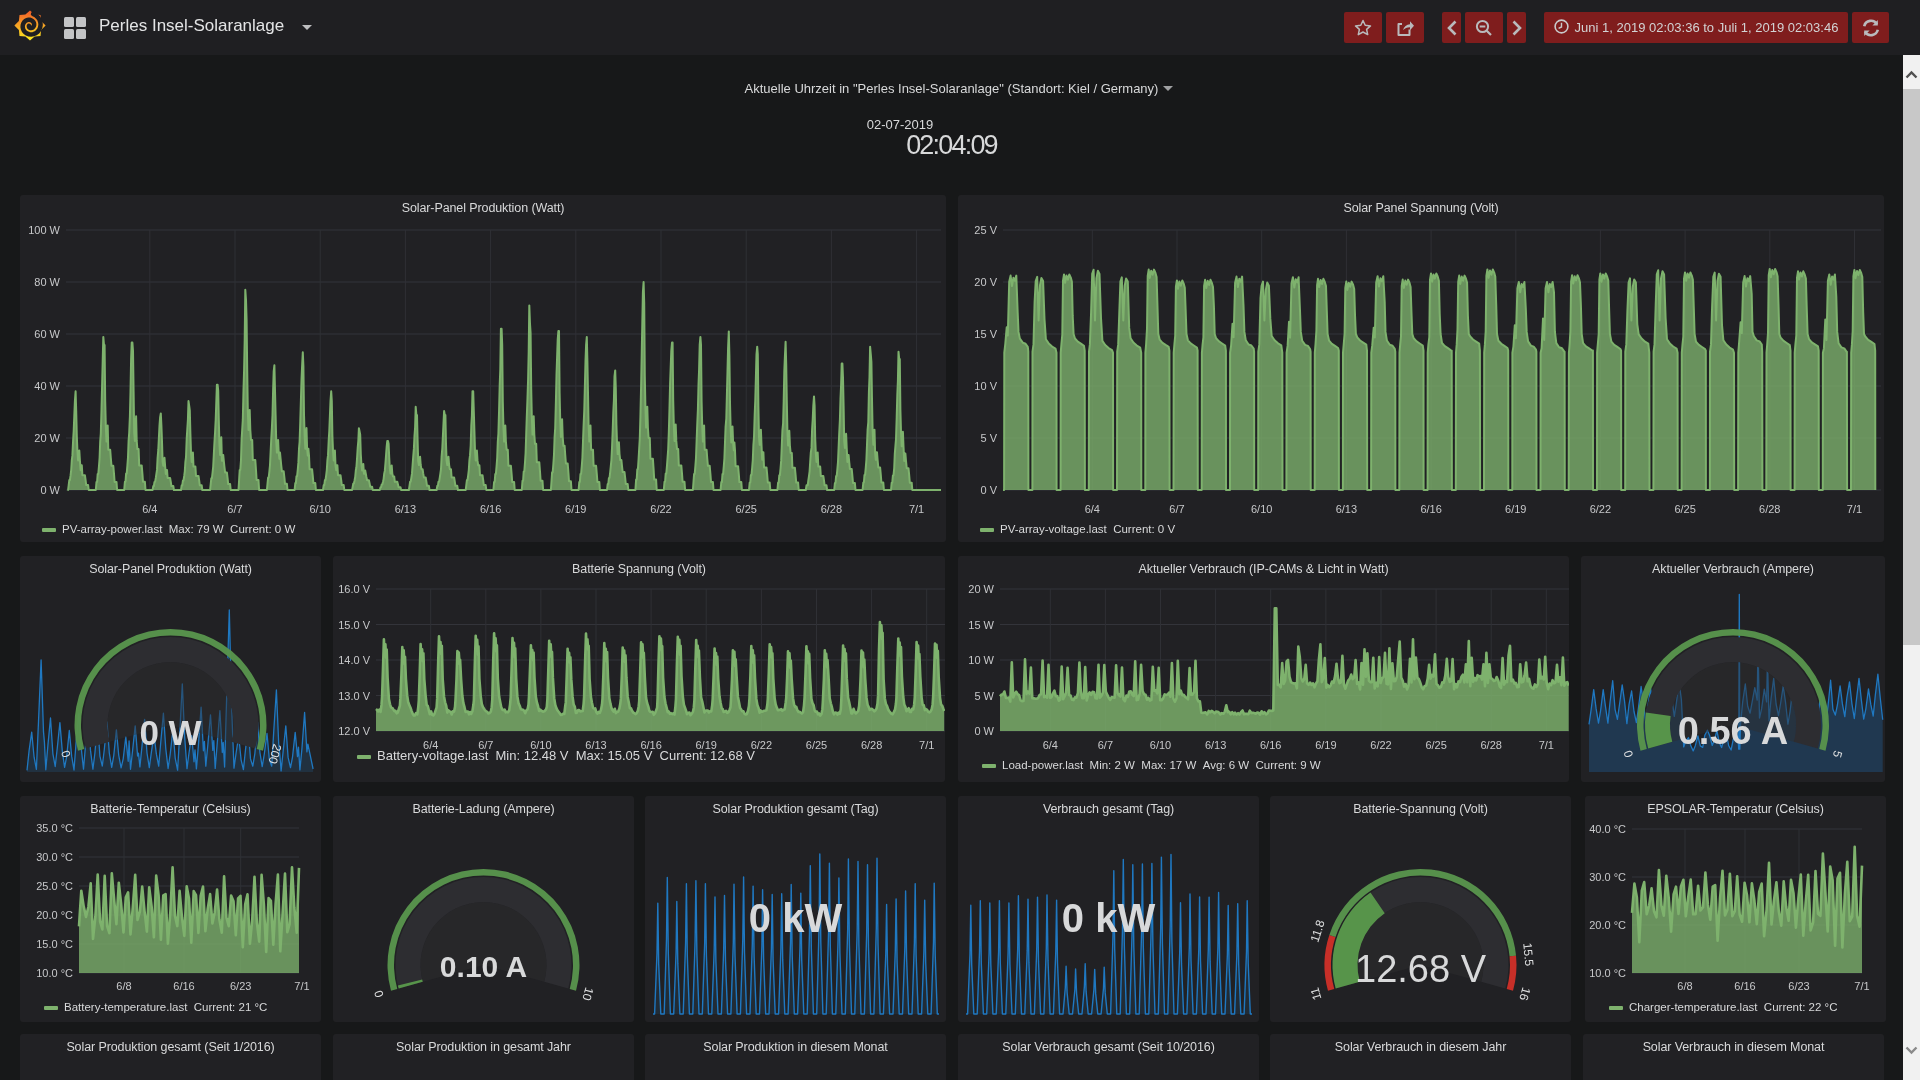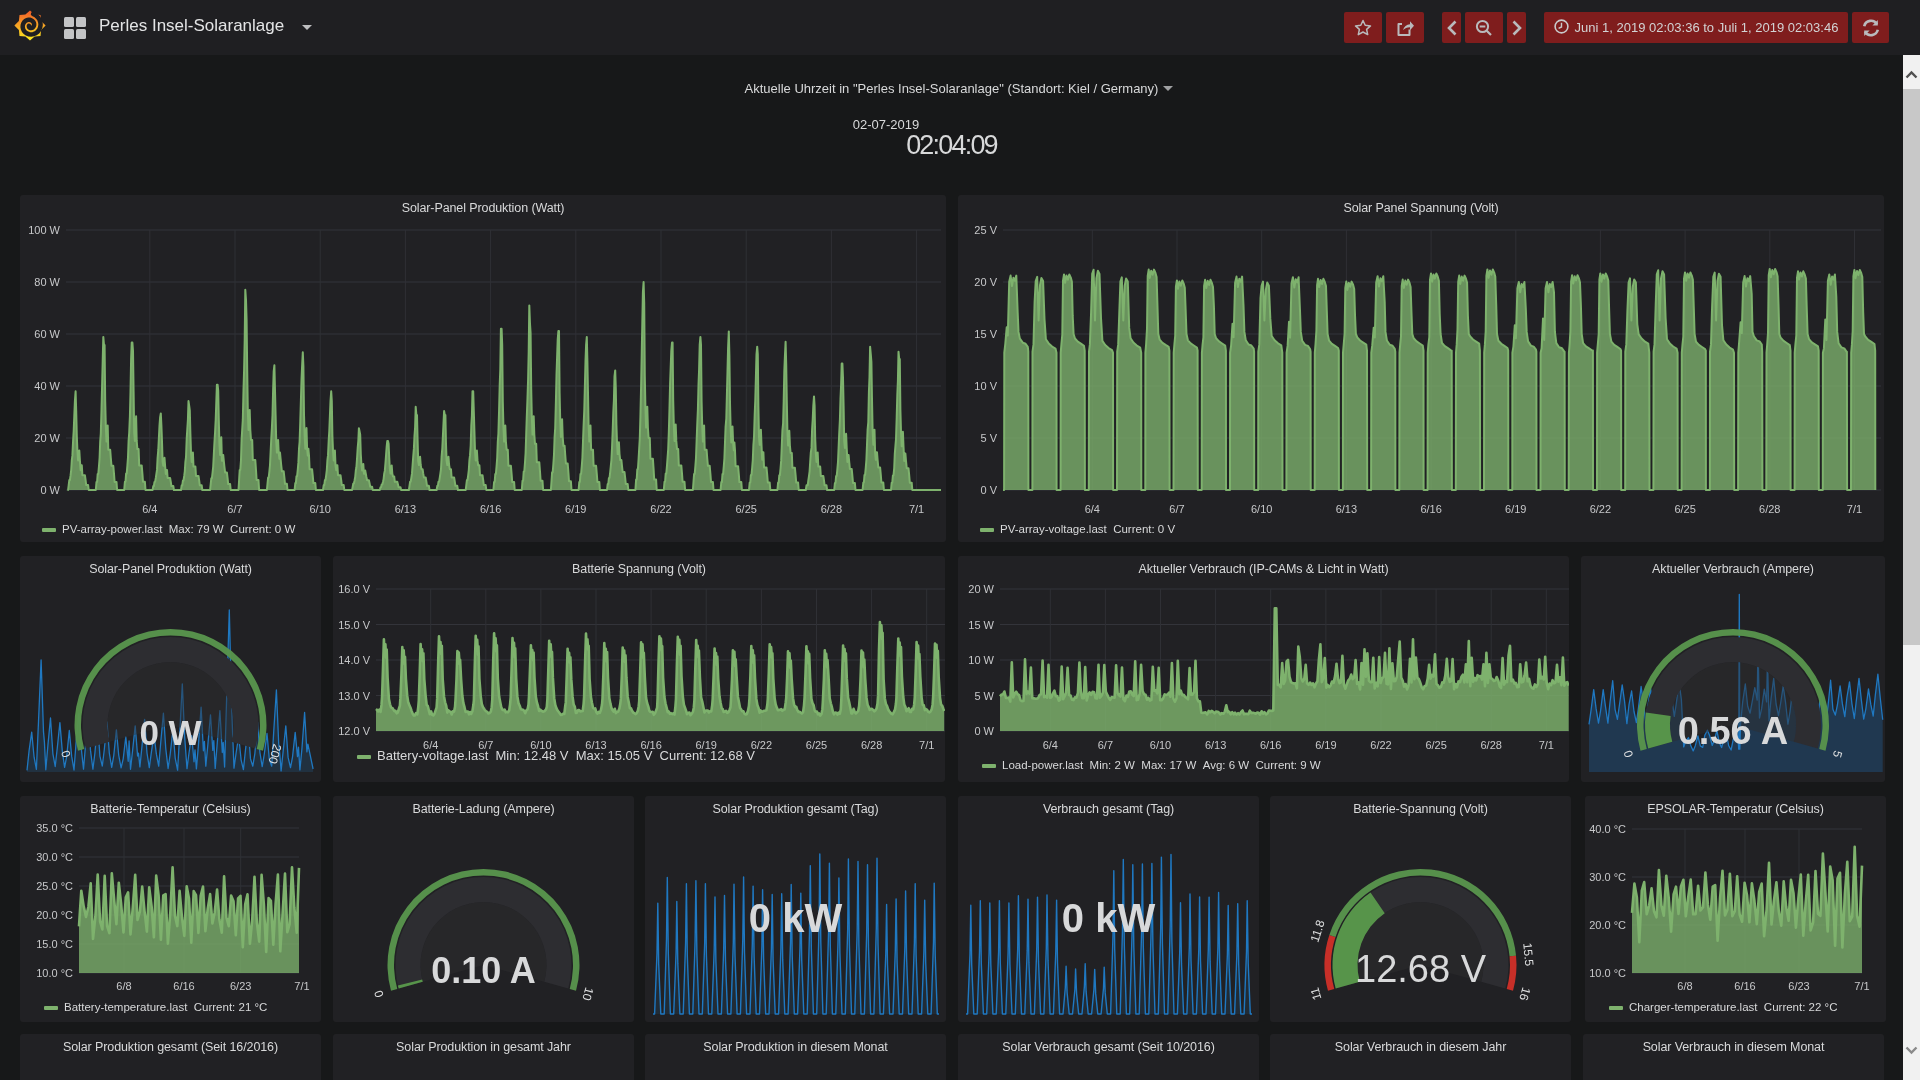--- a/index.html
+++ b/index.html
@@ -61,21 +61,21 @@
 <div class="navbtn" style="left:1852px;width:37px">
     <svg width="20" height="18" style="position:absolute;left:50%;top:50%;margin:-9px 0 0 -10px">
       <path d="M3.2 7.2 A7 7 0 0 1 16 5.2" fill="none" stroke="#b9babc" stroke-width="2.6"></path>
       <path d="M16.8 1 L16.8 6.4 L11.4 6.4 Z" fill="#b9babc"></path>
       <path d="M16.8 10.8 A7 7 0 0 1 4 12.8" fill="none" stroke="#b9babc" stroke-width="2.6"></path>
       <path d="M3.2 17 L3.2 11.6 L8.6 11.6 Z" fill="#b9babc"></path>
     </svg>
   </div>
 <div style="position:absolute;left:0;top:81px;width:1903px;text-align:center;font-size:13px;font-weight:500;color:#d8d9da">Aktuelle Uhrzeit in "Perles Insel-Solaranlage" (Standort: Kiel / Germany)</div>
 <div style="position:absolute;left:1163px;top:86px;width:0;height:0;border-left:5px solid transparent;border-right:5px solid transparent;border-top:5px solid #9fa0a2"></div>
-<div style="position:absolute;left:0;top:117px;width:1772px;text-align:center;font-size:13px;color:#d8d9da">02-07-2019</div>
+<div style="position:absolute;left:14px;top:117px;width:1772px;text-align:center;font-size:13px;color:#d8d9da">02-07-2019</div>
 <div style="position:absolute;left:0;top:130px;width:1903px;text-align:center;font-size:27px;letter-spacing:-1.8px;color:#d8d9da">02:04:09</div>
 <div class="panel" style="left:20px;top:195px;width:926px;height:347px">
     <div class="ptitle">Solar-Panel Produktion (Watt)</div>
     <svg width="926" height="347" style="position:absolute;left:0;top:0" font-family="Liberation Sans, sans-serif">
       <line x1="46" y1="35.0" x2="921" y2="35.0" stroke="#33343a" stroke-width="1"></line>
       <line x1="46" y1="87.0" x2="921" y2="87.0" stroke="#33343a" stroke-width="1"></line>
       <line x1="46" y1="139.0" x2="921" y2="139.0" stroke="#33343a" stroke-width="1"></line>
       <line x1="46" y1="191.0" x2="921" y2="191.0" stroke="#33343a" stroke-width="1"></line>
       <line x1="46" y1="243.0" x2="921" y2="243.0" stroke="#33343a" stroke-width="1"></line>
       <line x1="46" y1="295.0" x2="921" y2="295.0" stroke="#33343a" stroke-width="1"></line>
@@ -285,21 +285,21 @@
     <div class="ptitle">Batterie-Ladung (Ampere)</div>
     <svg width="301" height="226" style="position:absolute;left:0;top:0" font-family="Liberation Sans, sans-serif">
       <path d="M150.5,169 L89.79,185.84 A63,63 0 1 1 211.21,185.84 Z" fill="#2d2d31" fill-opacity="0.48"></path>
       <path d="M65.70,192.52 A88,88 0 1 1 235.30,192.52 L211.21,185.84 A63,63 0 1 0 89.79,185.84 Z" fill="#2d2d31"></path>
       <path d="M65.70,192.52 A88,88 0 0 1 64.89,189.38 L89.21,183.59 A63,63 0 0 0 89.79,185.84 Z" fill="#57944a"></path>
       <path d="M57.99,194.65 A96,96 0 1 1 243.01,194.65 L236.74,192.92 A89.5,89.5 0 1 0 64.26,192.92 Z" fill="#58944c" fill-opacity="0.97"></path>
       <text x="0" y="0" transform="translate(46.9,197.7) rotate(-105.5)" text-anchor="middle" font-size="12" fill="#dfe0e1" dominant-baseline="middle">0</text>
       <text x="0" y="0" transform="translate(254.1,197.7) rotate(105.5)" text-anchor="middle" font-size="12" fill="#dfe0e1" dominant-baseline="middle">10</text>
     </svg>
   </div>
-<div style="position:absolute;left:333px;top:950px;width:301px;text-align:center;font-size:36px;font-weight:bold;color:#d8d9da">0.10 A</div>
+<div style="position:absolute;left:333px;top:950px;width:301px;text-align:center;font-size:30px;font-weight:bold;color:#d8d9da">0.10 A</div>
 <div class="panel" style="left:645px;top:796px;width:301px;height:226px">
     <div class="ptitle">Solar Produktion gesamt (Tag)</div>
     <svg width="301" height="226" style="position:absolute;left:0;top:0">
       <path d="M8.0,218.0 L8.0,218.0 L9.6,218.0 L12.0,157.1 L12.8,107.3 L13.7,168.2 L15.8,218.0 L19.2,218.0 L21.5,142.9 L22.3,81.5 L23.3,156.6 L25.4,218.0 L28.7,218.0 L31.1,156.1 L31.8,105.5 L32.8,167.4 L34.9,218.0 L38.2,218.0 L40.6,146.4 L41.4,87.8 L42.3,159.4 L44.4,218.0 L47.8,218.0 L50.1,144.7 L50.9,84.8 L51.9,158.0 L54.0,218.0 L57.3,218.0 L59.7,146.3 L60.4,87.6 L61.4,159.3 L63.5,218.0 L66.8,218.0 L69.2,153.6 L70.0,100.9 L70.9,165.3 L73.0,218.0 L76.4,218.0 L78.7,152.8 L79.5,99.5 L80.5,164.7 L82.6,218.0 L85.9,218.0 L88.3,146.7 L89.0,88.3 L90.0,159.7 L92.1,218.0 L95.4,218.0 L97.8,142.7 L98.6,81.0 L99.5,156.4 L101.6,218.0 L105.0,218.0 L107.3,147.7 L108.1,90.1 L109.1,160.5 L111.2,218.0 L114.5,218.0 L116.9,149.7 L117.6,93.8 L118.6,162.1 L120.7,218.0 L124.0,218.0 L126.4,152.2 L127.2,98.4 L128.1,164.2 L130.2,218.0 L133.6,218.0 L135.9,151.9 L136.7,97.8 L137.7,163.9 L139.8,218.0 L143.1,218.0 L145.5,146.7 L146.2,88.4 L147.2,159.7 L149.3,218.0 L152.6,218.0 L155.0,151.5 L155.8,97.1 L156.7,163.6 L158.8,218.0 L162.2,218.0 L164.5,136.4 L165.3,69.6 L166.3,151.2 L168.4,218.0 L171.7,218.0 L174.1,130.0 L174.8,58.0 L175.8,146.0 L177.9,218.0 L181.2,218.0 L183.6,135.1 L184.4,67.2 L185.3,150.1 L187.4,218.0 L190.8,218.0 L193.1,143.2 L193.9,82.0 L194.9,156.8 L197.0,218.0 L200.3,218.0 L202.7,132.8 L203.4,63.0 L204.4,148.2 L206.5,218.0 L209.8,218.0 L212.2,134.0 L213.0,65.4 L213.9,149.3 L216.0,218.0 L219.4,218.0 L221.7,135.9 L222.5,68.7 L223.5,150.8 L225.6,218.0 L228.9,218.0 L231.3,132.2 L232.0,62.1 L233.0,147.8 L235.1,218.0 L238.4,218.0 L240.8,157.7 L241.6,108.4 L242.5,168.7 L244.6,218.0 L248.0,218.0 L250.3,154.8 L251.1,103.0 L252.1,166.3 L254.2,218.0 L257.5,218.0 L259.9,150.3 L260.6,94.9 L261.6,162.6 L263.7,218.0 L267.0,218.0 L269.4,146.3 L270.2,87.6 L271.1,159.3 L273.2,218.0 L276.6,218.0 L278.9,155.4 L279.7,104.1 L280.7,166.8 L282.8,218.0 L286.1,218.0 L288.5,146.0 L289.2,87.1 L290.2,159.1 L292.3,218.0 L294.0,218.0 L294.0,218.0 Z" fill="#1f78c1" fill-opacity="0.12"></path>
       <path d="M8.0,218.0 L9.6,218.0 L12.0,157.1 L12.8,107.3 L13.7,168.2 L15.8,218.0 L19.2,218.0 L21.5,142.9 L22.3,81.5 L23.3,156.6 L25.4,218.0 L28.7,218.0 L31.1,156.1 L31.8,105.5 L32.8,167.4 L34.9,218.0 L38.2,218.0 L40.6,146.4 L41.4,87.8 L42.3,159.4 L44.4,218.0 L47.8,218.0 L50.1,144.7 L50.9,84.8 L51.9,158.0 L54.0,218.0 L57.3,218.0 L59.7,146.3 L60.4,87.6 L61.4,159.3 L63.5,218.0 L66.8,218.0 L69.2,153.6 L70.0,100.9 L70.9,165.3 L73.0,218.0 L76.4,218.0 L78.7,152.8 L79.5,99.5 L80.5,164.7 L82.6,218.0 L85.9,218.0 L88.3,146.7 L89.0,88.3 L90.0,159.7 L92.1,218.0 L95.4,218.0 L97.8,142.7 L98.6,81.0 L99.5,156.4 L101.6,218.0 L105.0,218.0 L107.3,147.7 L108.1,90.1 L109.1,160.5 L111.2,218.0 L114.5,218.0 L116.9,149.7 L117.6,93.8 L118.6,162.1 L120.7,218.0 L124.0,218.0 L126.4,152.2 L127.2,98.4 L128.1,164.2 L130.2,218.0 L133.6,218.0 L135.9,151.9 L136.7,97.8 L137.7,163.9 L139.8,218.0 L143.1,218.0 L145.5,146.7 L146.2,88.4 L147.2,159.7 L149.3,218.0 L152.6,218.0 L155.0,151.5 L155.8,97.1 L156.7,163.6 L158.8,218.0 L162.2,218.0 L164.5,136.4 L165.3,69.6 L166.3,151.2 L168.4,218.0 L171.7,218.0 L174.1,130.0 L174.8,58.0 L175.8,146.0 L177.9,218.0 L181.2,218.0 L183.6,135.1 L184.4,67.2 L185.3,150.1 L187.4,218.0 L190.8,218.0 L193.1,143.2 L193.9,82.0 L194.9,156.8 L197.0,218.0 L200.3,218.0 L202.7,132.8 L203.4,63.0 L204.4,148.2 L206.5,218.0 L209.8,218.0 L212.2,134.0 L213.0,65.4 L213.9,149.3 L216.0,218.0 L219.4,218.0 L221.7,135.9 L222.5,68.7 L223.5,150.8 L225.6,218.0 L228.9,218.0 L231.3,132.2 L232.0,62.1 L233.0,147.8 L235.1,218.0 L238.4,218.0 L240.8,157.7 L241.6,108.4 L242.5,168.7 L244.6,218.0 L248.0,218.0 L250.3,154.8 L251.1,103.0 L252.1,166.3 L254.2,218.0 L257.5,218.0 L259.9,150.3 L260.6,94.9 L261.6,162.6 L263.7,218.0 L267.0,218.0 L269.4,146.3 L270.2,87.6 L271.1,159.3 L273.2,218.0 L276.6,218.0 L278.9,155.4 L279.7,104.1 L280.7,166.8 L282.8,218.0 L286.1,218.0 L288.5,146.0 L289.2,87.1 L290.2,159.1 L292.3,218.0 L294.0,218.0" fill="none" stroke="#1f78c1" stroke-width="1.4" stroke-linejoin="round"></path>
     </svg>
   </div>
 <div style="position:absolute;left:645px;top:896px;width:301px;text-align:center;font-size:40px;font-weight:bold;color:#d8d9da">0 kW</div>
 <div class="panel" style="left:958px;top:796px;width:301px;height:226px">
     <div class="ptitle">Verbrauch gesamt (Tag)</div>
@@ -342,21 +342,21 @@
       <text x="41" y="37.0" text-anchor="end" font-size="11" fill="#c7c8ca">40.0 °C</text>
       <text x="41" y="85.0" text-anchor="end" font-size="11" fill="#c7c8ca">30.0 °C</text>
       <text x="41" y="133.0" text-anchor="end" font-size="11" fill="#c7c8ca">20.0 °C</text>
       <text x="41" y="181.0" text-anchor="end" font-size="11" fill="#c7c8ca">10.0 °C</text>
       <path d="M47.0,177.0 L47.0,116.9 L49.4,87.6 L51.9,101.5 L54.3,146.2 L56.8,94.7 L59.2,86.1 L61.7,118.2 L64.1,109.8 L66.6,92.3 L69.0,115.2 L71.5,121.3 L73.9,74.0 L76.4,109.4 L78.8,119.7 L81.3,79.7 L83.7,101.6 L86.1,135.6 L88.6,98.5 L91.0,90.7 L93.5,118.0 L95.9,90.5 L98.4,83.8 L100.8,120.3 L103.3,100.6 L105.7,83.6 L108.2,118.3 L110.6,118.2 L113.1,89.7 L115.5,114.5 L118.0,111.3 L120.4,76.5 L122.9,108.7 L125.3,123.8 L127.7,90.6 L130.2,89.1 L132.6,144.8 L135.1,101.5 L137.5,74.9 L140.0,119.5 L142.4,113.7 L144.9,77.7 L147.3,120.1 L149.8,115.1 L152.2,80.3 L154.7,118.8 L157.1,125.7 L159.6,86.7 L162.0,98.9 L164.4,126.3 L166.9,87.4 L169.3,103.9 L171.8,128.2 L174.2,95.9 L176.7,87.5 L179.1,140.3 L181.6,113.6 L184.0,66.9 L186.5,128.5 L188.9,105.0 L191.4,86.2 L193.8,115.3 L196.3,129.8 L198.7,85.4 L201.1,110.6 L203.6,124.8 L206.0,83.8 L208.5,97.2 L210.9,131.6 L213.4,102.2 L215.8,78.6 L218.3,139.6 L220.7,106.5 L223.2,78.9 L225.6,134.4 L228.1,126.7 L230.5,75.0 L233.0,117.7 L235.4,119.8 L237.9,57.6 L240.3,95.4 L242.7,135.4 L245.2,70.6 L247.6,83.9 L250.1,149.8 L252.5,82.5 L255.0,76.8 L257.4,151.4 L259.9,97.6 L262.3,65.8 L264.8,125.2 L267.2,120.7 L269.7,50.9 L272.1,119.9 L274.6,130.8 L277.0,69.6 L277.0,177.0 Z" fill="#7eb26d" fill-opacity="0.78"></path>
       <path d="M47.0,116.9 L49.4,87.6 L51.9,101.5 L54.3,146.2 L56.8,94.7 L59.2,86.1 L61.7,118.2 L64.1,109.8 L66.6,92.3 L69.0,115.2 L71.5,121.3 L73.9,74.0 L76.4,109.4 L78.8,119.7 L81.3,79.7 L83.7,101.6 L86.1,135.6 L88.6,98.5 L91.0,90.7 L93.5,118.0 L95.9,90.5 L98.4,83.8 L100.8,120.3 L103.3,100.6 L105.7,83.6 L108.2,118.3 L110.6,118.2 L113.1,89.7 L115.5,114.5 L118.0,111.3 L120.4,76.5 L122.9,108.7 L125.3,123.8 L127.7,90.6 L130.2,89.1 L132.6,144.8 L135.1,101.5 L137.5,74.9 L140.0,119.5 L142.4,113.7 L144.9,77.7 L147.3,120.1 L149.8,115.1 L152.2,80.3 L154.7,118.8 L157.1,125.7 L159.6,86.7 L162.0,98.9 L164.4,126.3 L166.9,87.4 L169.3,103.9 L171.8,128.2 L174.2,95.9 L176.7,87.5 L179.1,140.3 L181.6,113.6 L184.0,66.9 L186.5,128.5 L188.9,105.0 L191.4,86.2 L193.8,115.3 L196.3,129.8 L198.7,85.4 L201.1,110.6 L203.6,124.8 L206.0,83.8 L208.5,97.2 L210.9,131.6 L213.4,102.2 L215.8,78.6 L218.3,139.6 L220.7,106.5 L223.2,78.9 L225.6,134.4 L228.1,126.7 L230.5,75.0 L233.0,117.7 L235.4,119.8 L237.9,57.6 L240.3,95.4 L242.7,135.4 L245.2,70.6 L247.6,83.9 L250.1,149.8 L252.5,82.5 L255.0,76.8 L257.4,151.4 L259.9,97.6 L262.3,65.8 L264.8,125.2 L267.2,120.7 L269.7,50.9 L272.1,119.9 L274.6,130.8 L277.0,69.6" fill="none" stroke="#7eb26d" stroke-width="2.6" stroke-linejoin="round"></path>
     </svg>
     <div style="position:absolute;left:24px;top:205px;font-size:11.5px;color:#d8d9da;white-space:nowrap"><span style="display:inline-block;width:14px;height:4px;border-radius:1px;background:#7eb26d;vertical-align:middle;margin-right:6px"></span>Charger-temperature.last&nbsp;&nbsp;Current: 22 °C</div>
   </div>
 <div class="panel" style="left:20px;top:1034px;width:301px;height:60px">
-    <div class="ptitle">Solar Produktion gesamt (Seit 16/2016)</div>
+    <div class="ptitle">Solar Produktion gesamt (Seit 1/2016)</div>
   </div>
 <div class="panel" style="left:333px;top:1034px;width:301px;height:60px">
     <div class="ptitle">Solar Produktion in gesamt Jahr</div>
   </div>
 <div class="panel" style="left:645px;top:1034px;width:301px;height:60px">
     <div class="ptitle">Solar Produktion in diesem Monat</div>
   </div>
 <div class="panel" style="left:958px;top:1034px;width:301px;height:60px">
     <div class="ptitle">Solar Verbrauch gesamt (Seit 10/2016)</div>
   </div>

